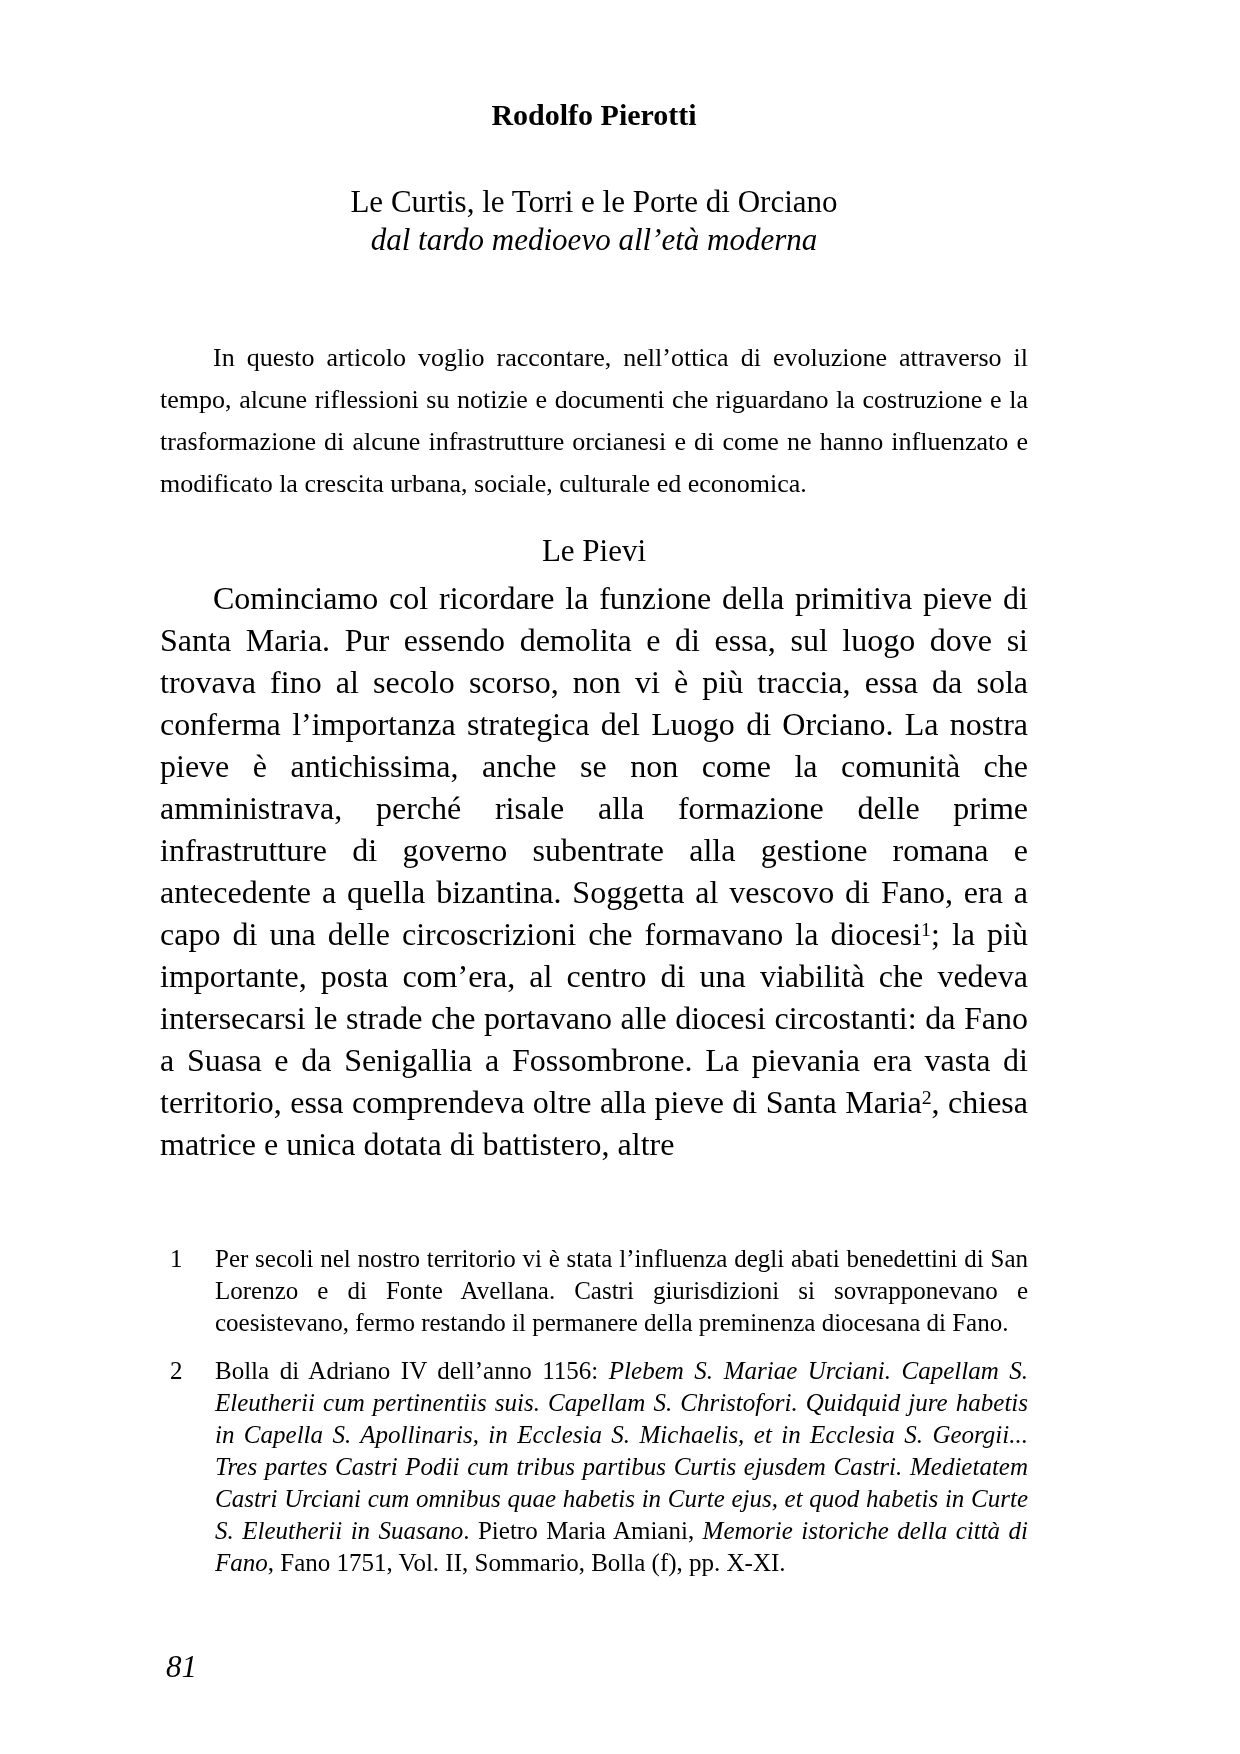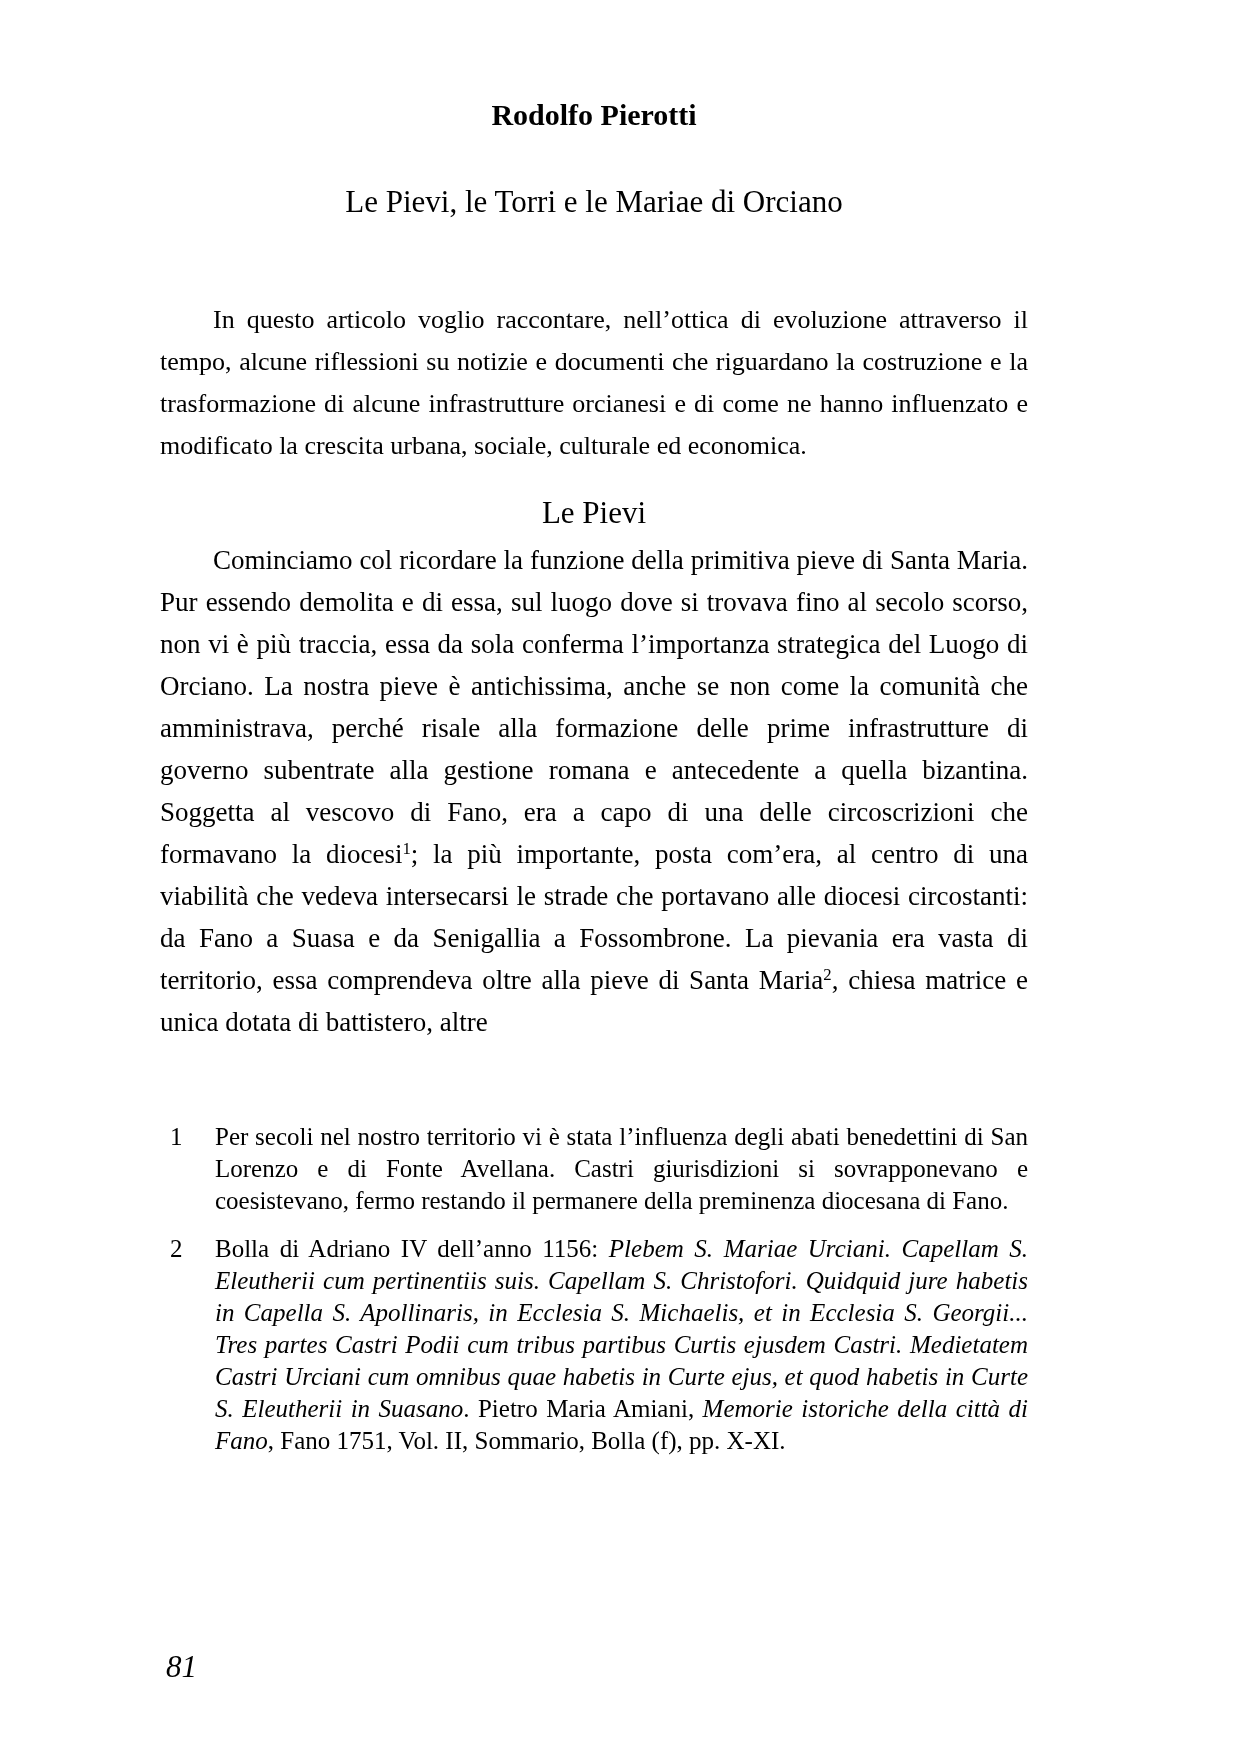--- a/index.html
+++ b/index.html
@@ -45,21 +45,21 @@
     hyphens: auto;
   }
   .section-heading {
     margin-top: 25px;
     text-align: center;
     font-size: 31px;
     line-height: 40px;
   }
   .section-body {
     margin-top: 6px;
-    font-size: 27px;
+    font-size: 32px;
     line-height: 42px;
     text-align: justify;
     text-indent: 53px;
     hyphens: auto;
   }
   sup.fnref {
     font-size: 0.62em;
     line-height: 0;
     vertical-align: 9px;
   }
@@ -99,21 +99,22 @@
   }
 </style>
 </head>
 <body>
 
 <div class="page">
 
   <div class="author">Rodolfo Pierotti</div>
 
   <div class="title-block">
-    <div class="title-line1">Le Pievi, le Torri e le Mariae di Orciano</div>
+    <div class="title-line1">Le Curtis, le Torri e le Porte di Orciano</div>
+    <div class="title-line2">dal tardo medioevo all’età moderna</div>
   </div>
 
   <p class="intro">In questo articolo voglio raccontare, nell’ottica di evoluzione attraverso il tempo, alcune riflessioni su notizie e documenti che riguardano la costruzione e la trasformazione di alcune infrastrutture orcianesi e di come ne hanno influenzato e modificato la crescita urbana, sociale, culturale ed economica.</p>
 
   <div class="section-heading">Le Pievi</div>
 
   <p class="section-body">Cominciamo col ricordare la funzione della primitiva pieve di Santa Maria. Pur essendo demolita e di essa, sul luogo dove si trovava fino al secolo scorso, non vi è più traccia, essa da sola conferma l’importanza strategica del Luogo di Orciano. La nostra pieve è antichissima, anche se non come la comunità che amministrava, perché risale alla formazione delle prime infrastrutture di governo subentrate alla gestione romana e antecedente a quella bizantina. Soggetta al vescovo di Fano, era a capo di una delle circoscrizioni che formavano la diocesi<sup class="fnref">1</sup>; la più importante, posta com’era, al centro di una viabilità che vedeva intersecarsi le strade che portavano alle diocesi circostanti: da Fano a Suasa e da Senigallia a Fossombrone. La pievania era vasta di territorio, essa comprendeva oltre alla pieve di Santa Maria<sup class="fnref">2</sup>, chiesa matrice e unica dotata di battistero, altre</p>
 
   <div class="footnotes">
     <div class="footnote">

